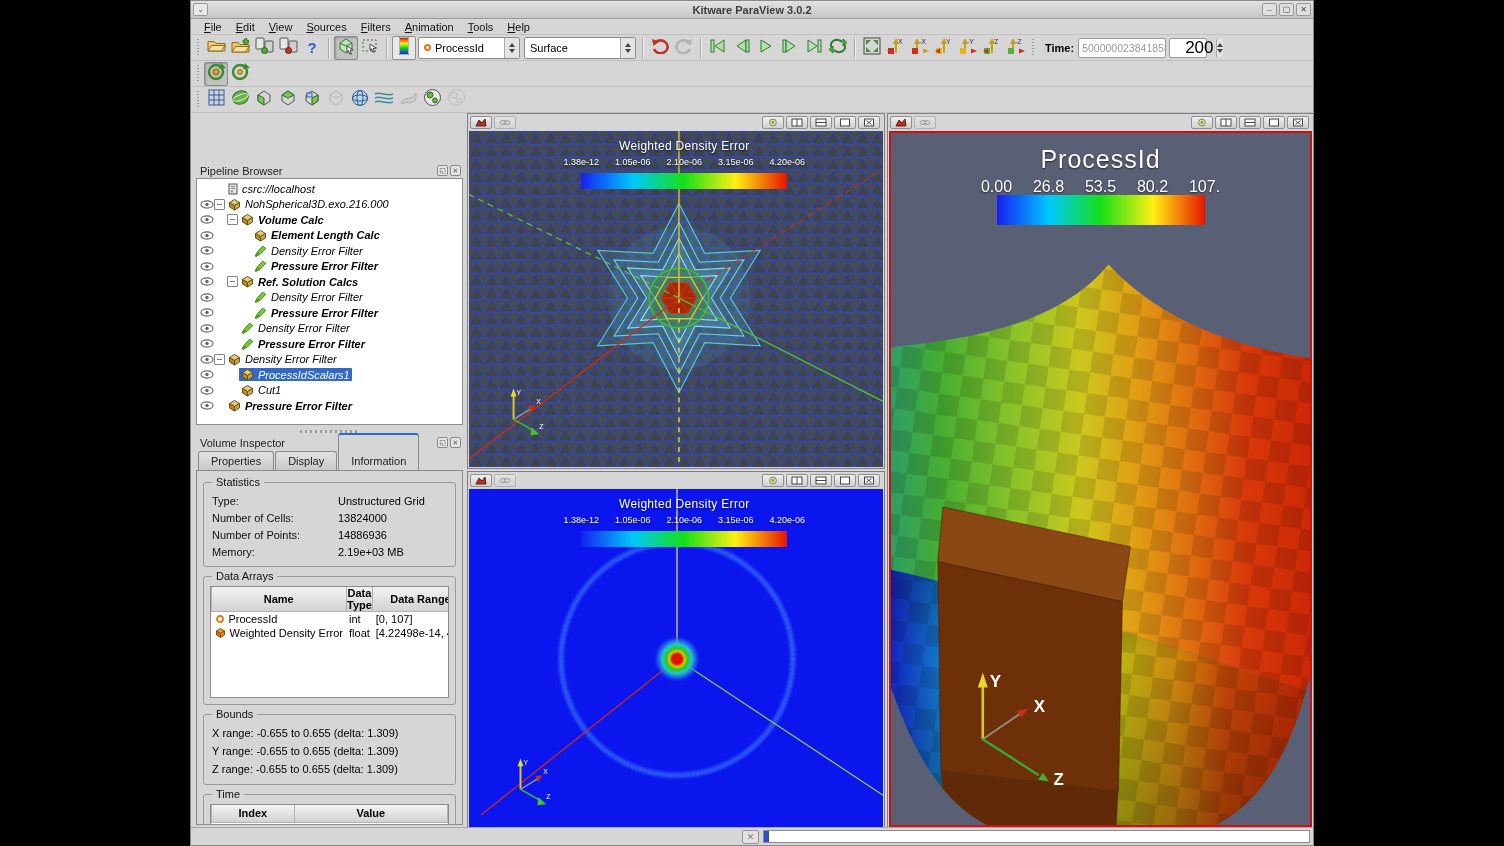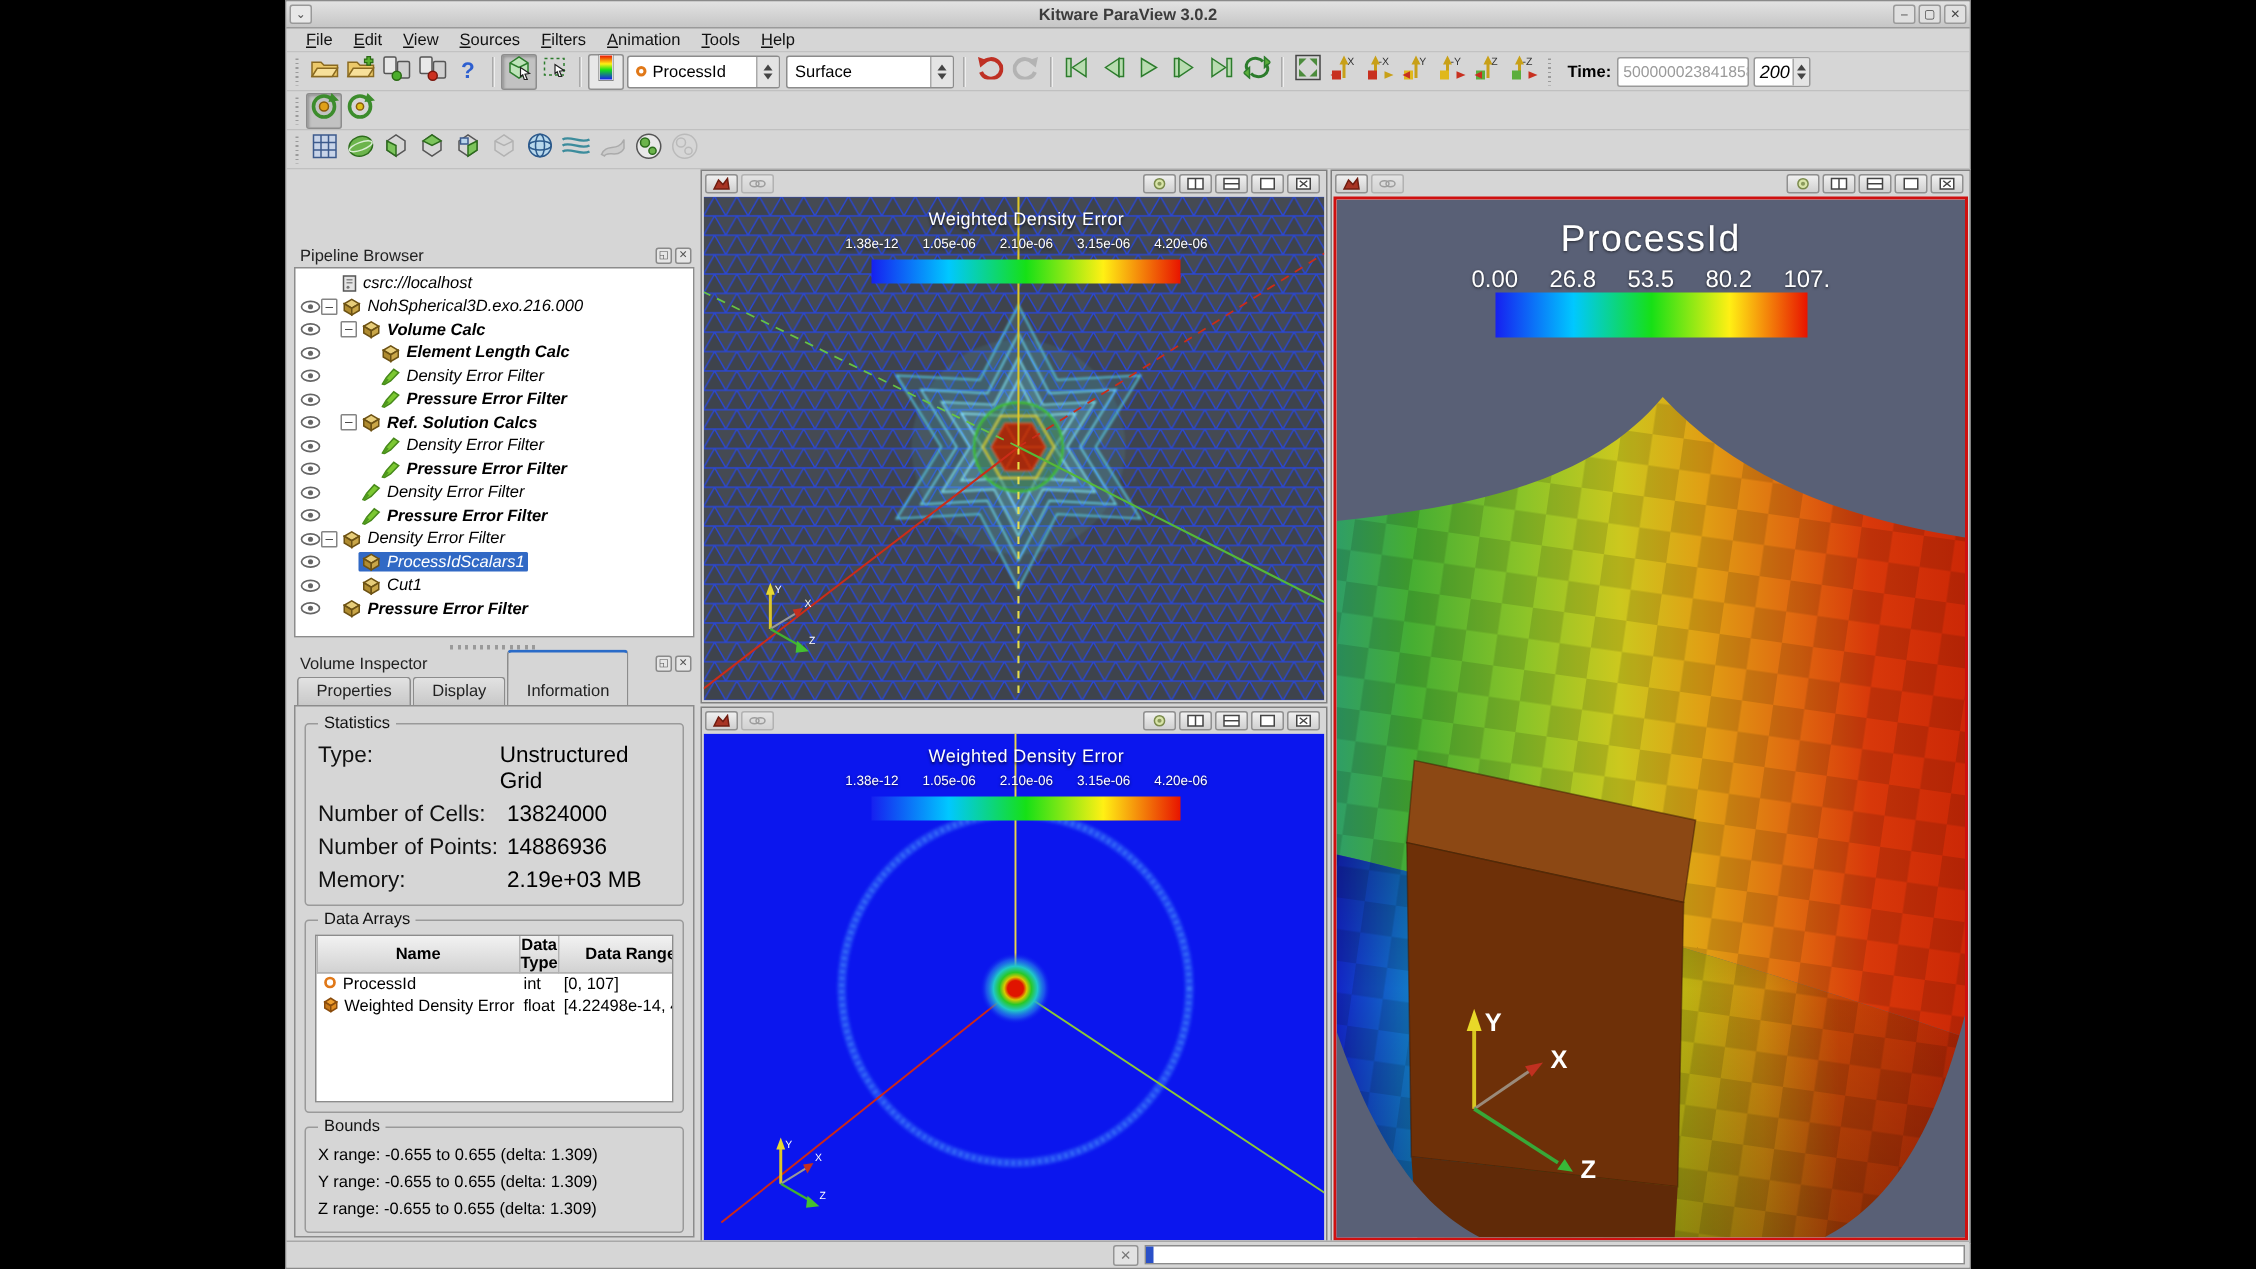--- a/index.html
+++ b/index.html
@@ -47,21 +47,21 @@
   .tri-up { width:0; height:0; border-left:3px solid transparent; border-right:3px solid transparent;
             border-bottom:4px solid #444; }
   .tri-dn { width:0; height:0; border-left:3px solid transparent; border-right:3px solid transparent;
             border-top:4px solid #444; }
   .dot-orange { width:7px; height:7px; border:2px solid #e07818; border-radius:50%; margin-right:4px; }
   .time-label { font-size:11px; font-weight:bold; margin:0 4px 0 6px; }
   .time-input { width:88px; height:20px; background:#fff; border:1px solid #999; border-radius:2px;
                 color:#9a9a9a; font-size:10.5px; line-height:18px; padding:0 3px; overflow:hidden; white-space:nowrap; }
   .spin { width:38px; height:20px; background:#fff; border:1px solid #999; border-radius:2px;
           margin-left:3px; display:flex; }
-  .spin-val { flex:1; font-size:12px; line-height:18px; padding-right:2px; text-align:left; padding-left:3px;font-style:italic; }
+  .spin-val { flex:1; font-size:17px; line-height:18px; padding-right:2px; text-align:left; padding-left:15px; }
   .spin-btns { width:13px; border-left:1px solid #aaa; background:#e4e4e4; display:flex;
                flex-direction:column; align-items:center; justify-content:center; gap:2px; }
   .help-q { font-size:15px; font-weight:bold; color:#2d5fd0; }
 
   
   .main { position:absolute; top:112px; left:0; right:0; bottom:18px; background:#d6d6d6; }
 
   
   .left-panel { position:absolute; left:5px; top:2px; width:267px; bottom:2px;margin-top:48px; }
   .dock-title { height:15px; display:flex; align-items:center; font-size:11px; color:#222;
@@ -89,21 +89,21 @@
 
   .inspector-dock { position:absolute; top:272px; left:0; right:0; bottom:0; }
   .tabs { position:absolute; top:15px; left:2px; right:0; height:20px; display:flex; align-items:flex-end; }
   .tab { font-size:11px; padding:3px 12px; background:linear-gradient(#e2e2e2,#c8c8c8);
          border:1px solid #8c8c8c; border-bottom:none; border-radius:3px 3px 0 0; margin-right:1px; color:#222; }
   .tab.active { background:#d6d6d6; border-top:2px solid #2a6bc8; padding-top:20px; position:relative; z-index:2; }
   .tab-page { position:absolute; top:35px; left:0; right:0; bottom:0; background:#d6d6d6;
               border:1px solid #8c8c8c; overflow:hidden; padding:4px 3px; }
   .group { border:1px solid #9a9a9a; border-radius:3px; margin:7px 3px 9px; padding:9px 6px 6px; position:relative; }
   .group-title { position:absolute; top:-7px; left:8px; background:#d6d6d6; padding:0 4px; font-size:11px; color:#111; }
-  .stat-row { display:flex; font-size:15px; padding:2.5px 2px; }
+  .stat-row { display:flex; font-size:11px; padding:2.5px 2px; }
   .stat-label { width:126px; color:#111; }
   .table-frame { background:#fff; border:1px solid #8c8c8c; overflow:hidden; }
   table.qt { width:100%; border-collapse:collapse; font-size:11px; }
   table.qt th { background:linear-gradient(#f2f2f2,#d2d2d2); border:1px solid #b2b2b2; border-top:none;
                 font-weight:bold; height:17px; font-size:11px; }
   table.qt td { padding:1px 3px; white-space:nowrap; overflow:hidden; }
   .bounds-line { font-size:11px; padding:3px 2px; }
   .arr-icon { display:inline-flex; margin-right:4px; vertical-align:-1px; }
 
   

